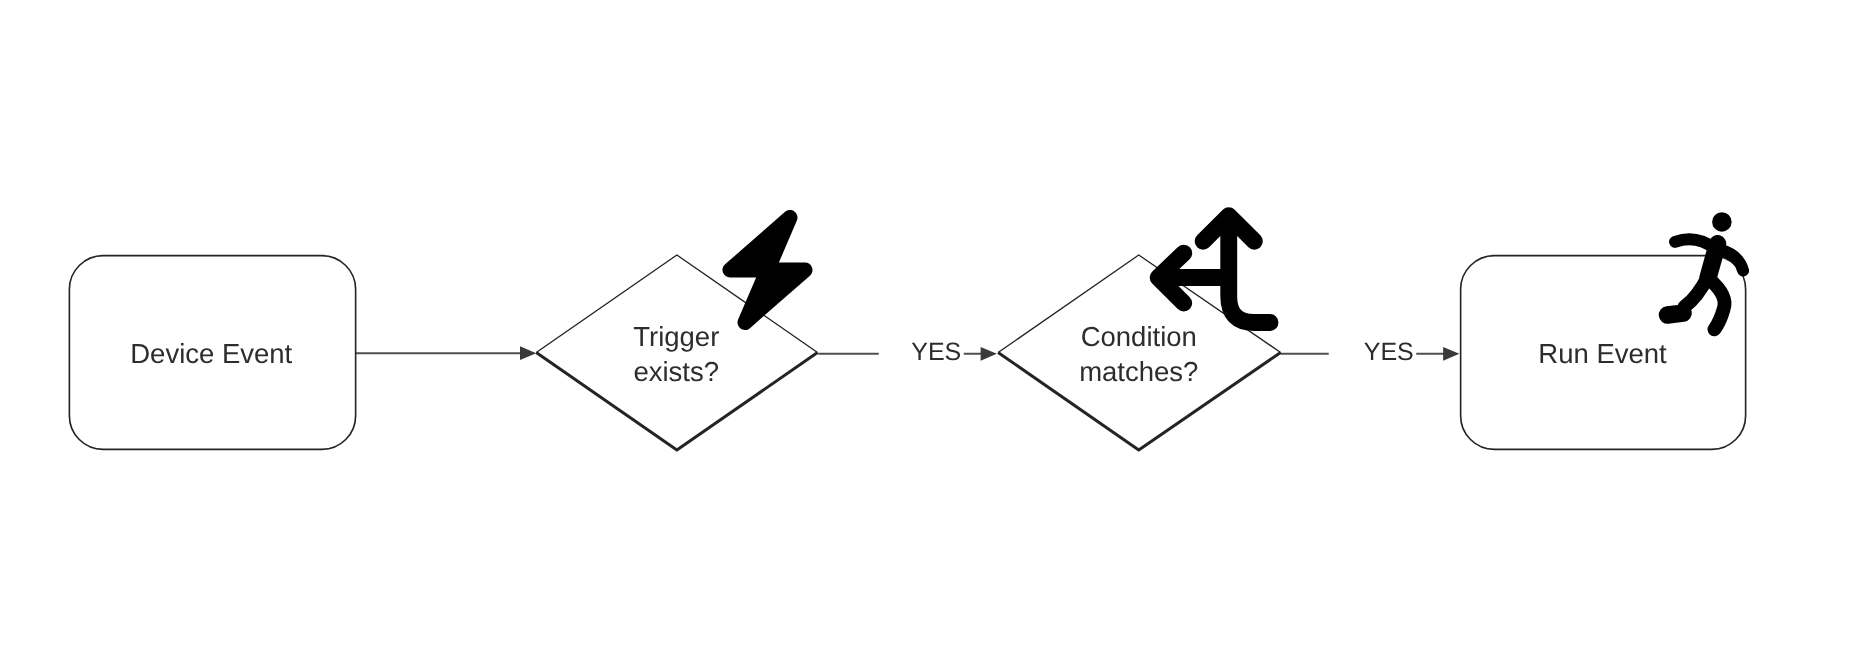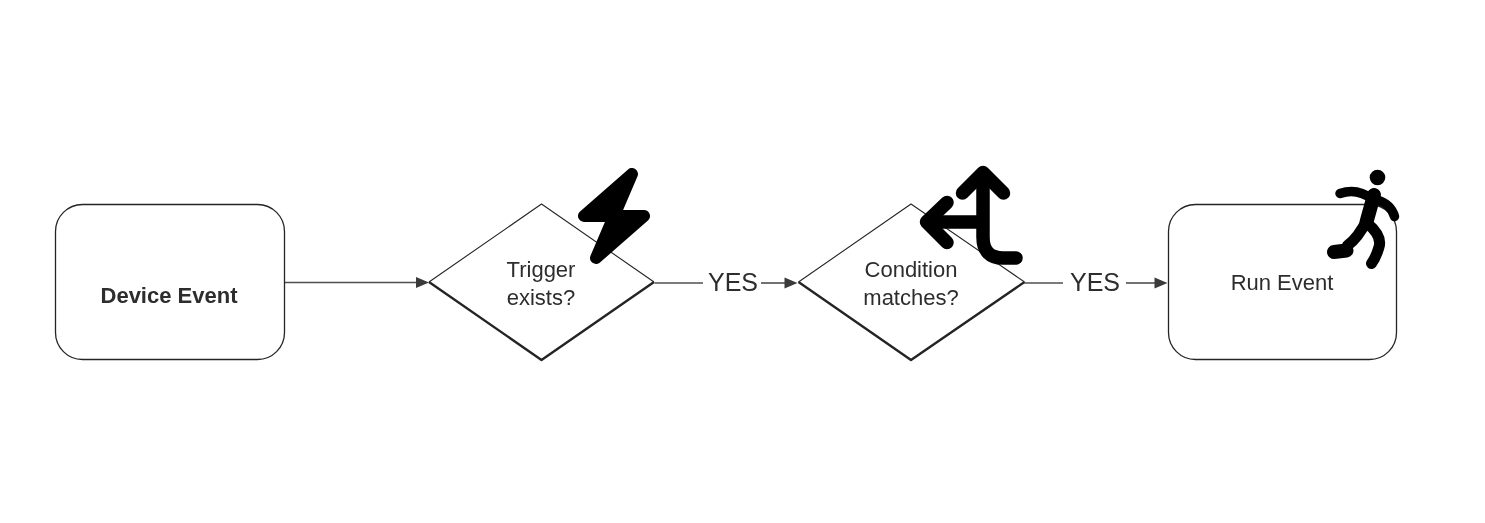--- a/index.html
+++ b/index.html
@@ -26,24 +26,25 @@
     color: #2d2d2d;
     text-align: center;
     white-space: pre-line;
     pointer-events: none;
   }
   .node-label {
     font-size: 22px;
     line-height: 28px;
   }
   .edge-label {
-    font-size: 25px;
+    font-size: 20px;
     line-height: 26px;
     background: #ffffff;
     padding: 0 2px;
+    margin-left: 16px;
   }
 </style>
 </head>
 <body>
 
 <div class="canvas">
 
   <svg width="1485" height="523" viewBox="0 0 1485 523">
 
     <g stroke="#4f4f4f" stroke-width="1.6">
@@ -94,21 +95,21 @@
       <circle cx="1377.5" cy="177.5" r="7.8" fill="#000000" stroke="none"></circle>
       <path d="M 1374 195 L 1366.5 222" stroke-width="14"></path>
       <path d="M 1372 199 Q 1357 187.5 1340 193.5" stroke-width="9.5"></path>
       <path d="M 1377 200 Q 1391 204 1394.5 216.5" stroke-width="9.5"></path>
       <path d="M 1367 220 Q 1358 238 1347.5 245.5" stroke-width="11"></path>
       <path d="M 1334 252 L 1346.5 250.5" stroke-width="14"></path>
       <path d="M 1367 223 Q 1382.5 236 1379 247 Q 1376 257.5 1371.5 263.5" stroke-width="11"></path>
     </g>
   </svg>
 
-  <div class="label node-label" style="left:169px; top:296px;font-weight:bold;">Device Event</div>
+  <div class="label node-label" style="left:169px; top:283px;">Device Event</div>
 
   <div class="label node-label" style="left:541px; top:284px;">Trigger
 exists?</div>
 
   <div class="label node-label" style="left:911px; top:284px;">Condition
 matches?</div>
 
   <div class="label node-label" style="left:1282px; top:283px;">Run Event</div>
 
   <div class="label edge-label" style="left:733px; top:282px;">YES</div>

